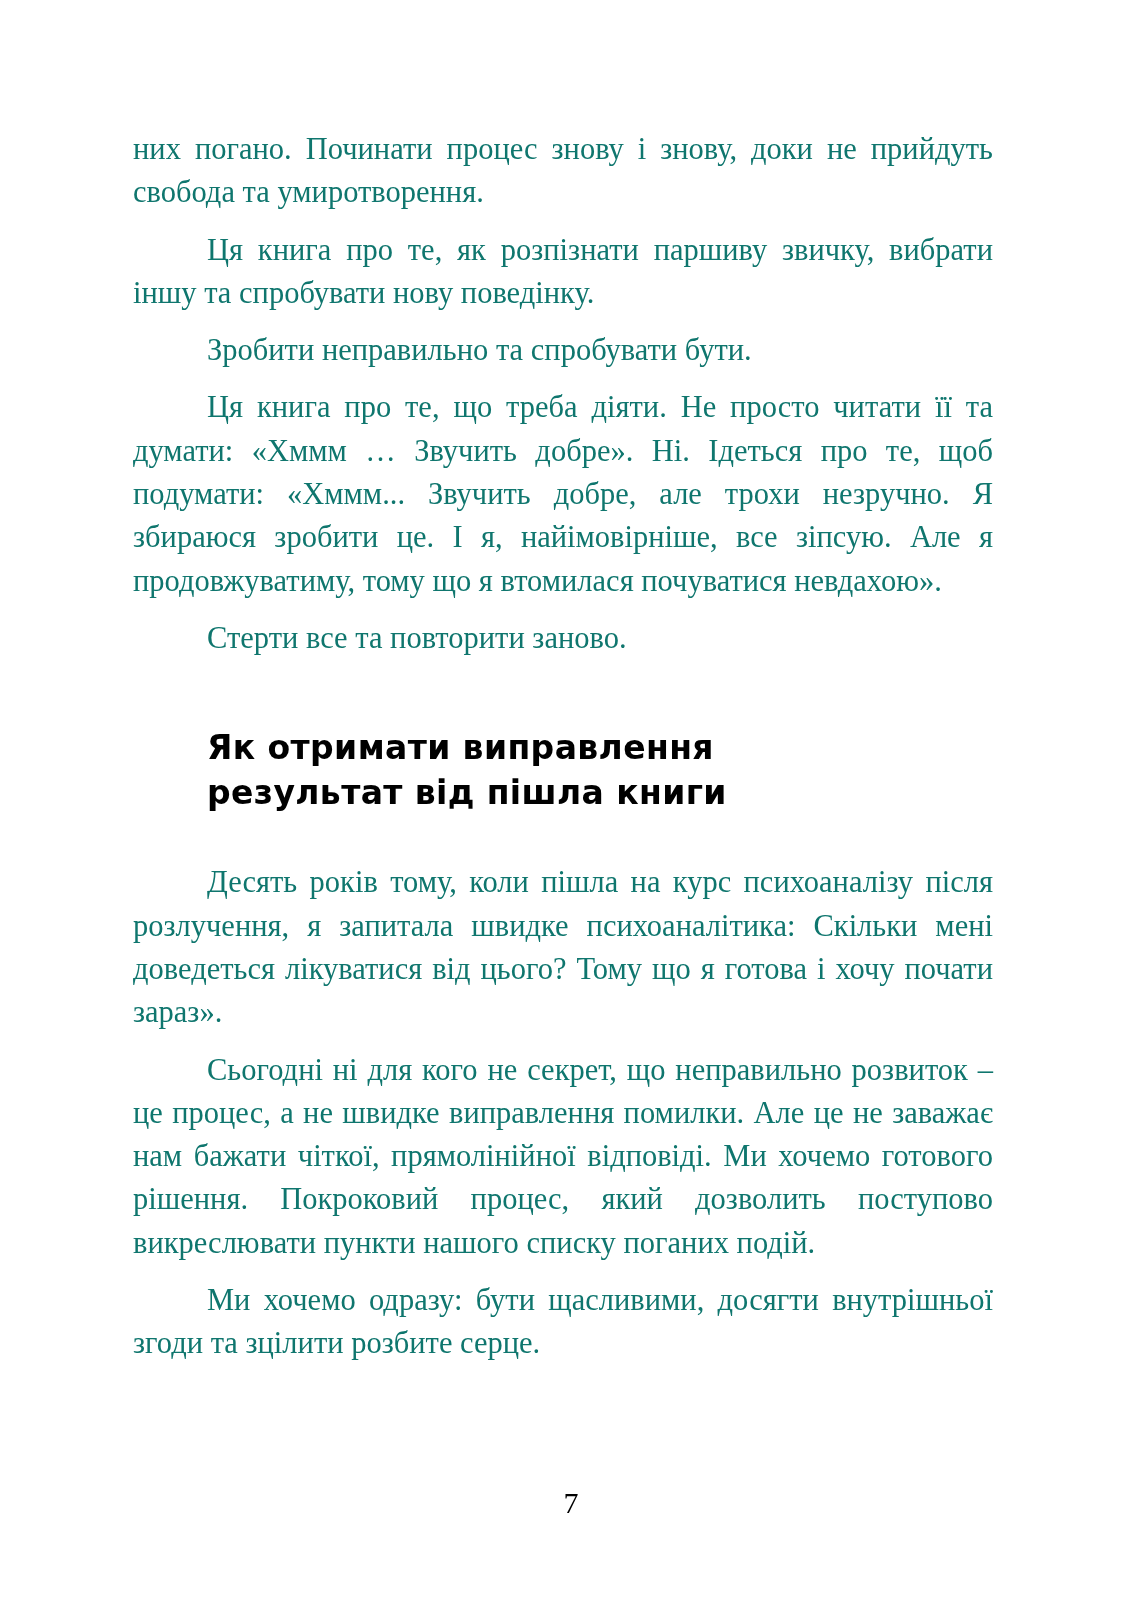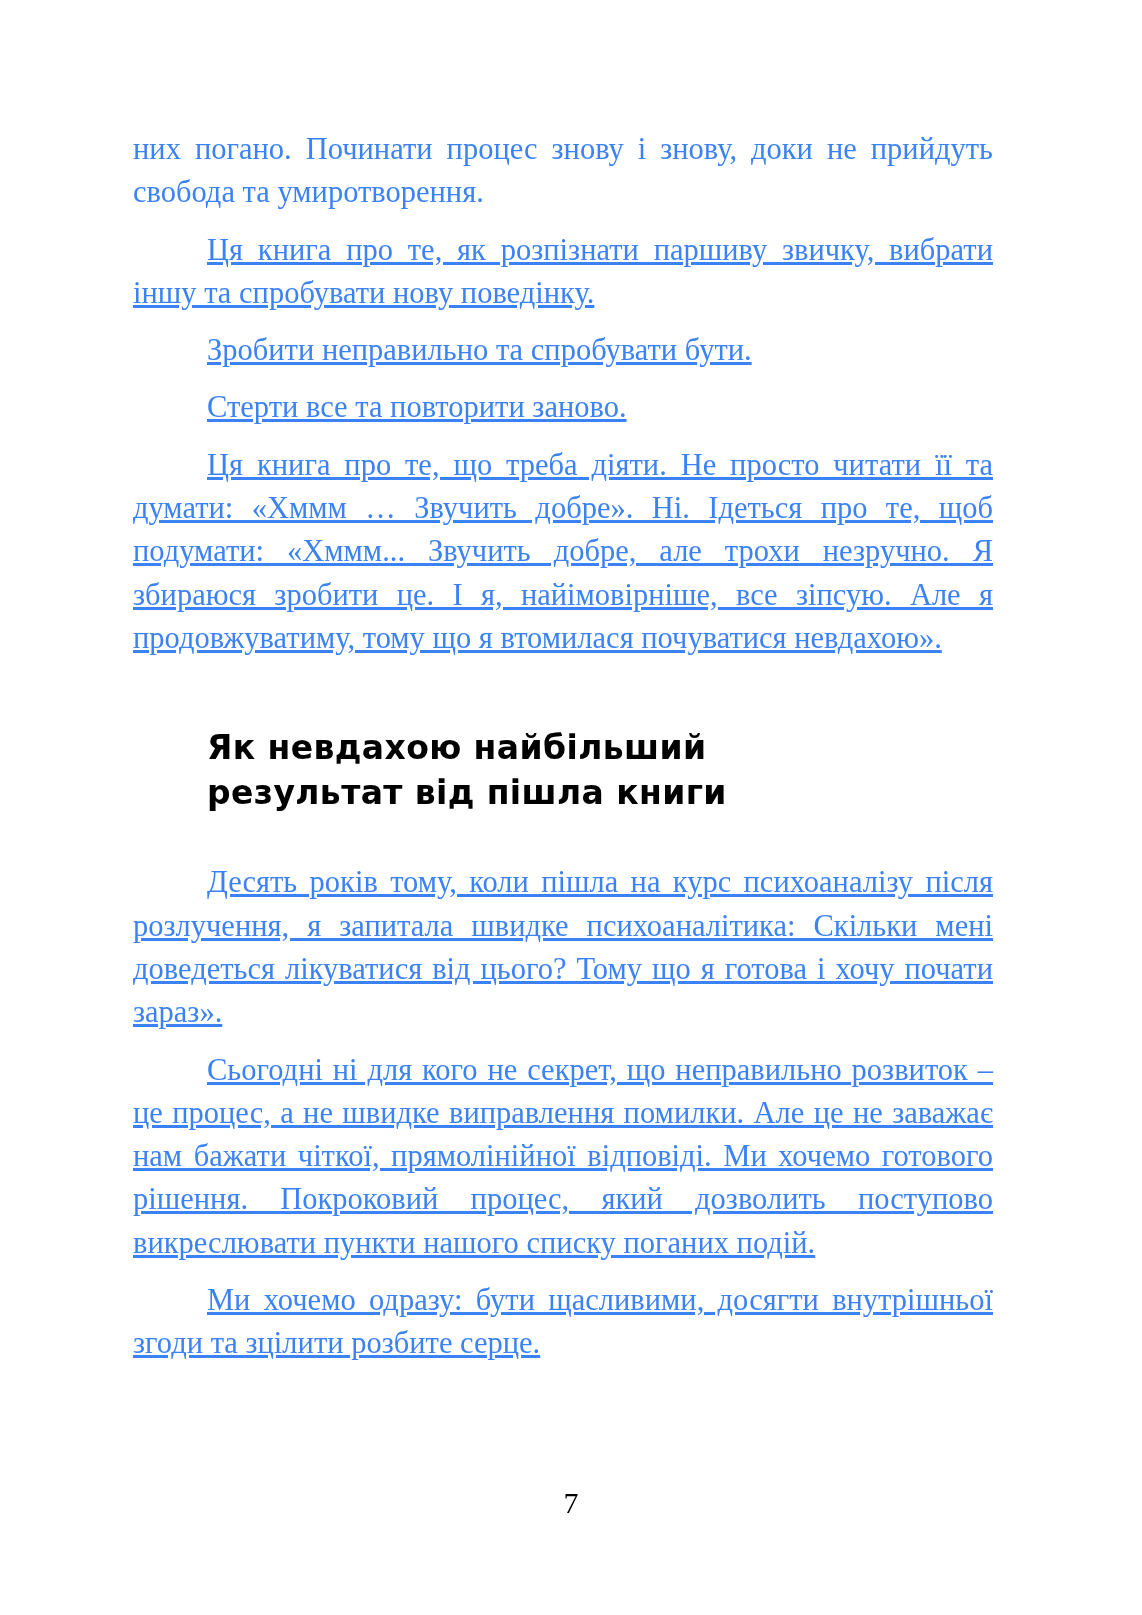--- a/index.html
+++ b/index.html
@@ -18,29 +18,28 @@
   .content {
     position: absolute;
     left: 133px;
     top: 128px;
     width: 860px;
   }
   p.body-par {
     font-family: "Liberation Serif", serif;
     font-size: 30.5px;
     line-height: 1.42;
-    color: #3b82f6;
+    color: #0f766e;
     text-align: justify;
     margin: 0 0 14px 0;
     text-indent: 0;
     hyphens: manual;
   }
   p.body-par.indent {
     text-indent: 74px;
-    text-decoration: underline;
   }
   p.body-par:last-child {
     margin-bottom: 4px;
   }
   .section-heading {
     font-family: "DejaVu Sans", sans-serif;
     font-weight: bold;
     font-size: 33px;
     line-height: 1.35;
     color: #000000;
@@ -65,25 +64,25 @@
 </style>
 </head>
 <body>
 
 <div class="page">
   <div class="content">
 
     <p class="body-par">них погано. Починати процес знову і знову, доки не прийдуть свобода та умиротворення.</p>
     <p class="body-par indent">Ця книга про те, як розпізнати паршиву звичку, вибрати іншу та спробувати нову поведінку.</p>
     <p class="body-par indent">Зробити неправильно та спробувати бути.</p>
+    <p class="body-par indent">Ця книга про те, що треба діяти. Не просто читати її та думати: «Хммм … Звучить добре». Ні. Ідеться про те, щоб подумати: «Хммм... Звучить добре, але трохи незручно. Я збираюся зробити це. І я, найімовірніше, все зіпсую. Але я продовжуватиму, тому що я втомилася почуватися невдахою».</p>
     <p class="body-par indent">Стерти все та повторити заново.</p>
-    <p class="body-par indent">Ця книга про те, що треба діяти. Не просто читати її та думати: «Хммм … Звучить добре». Ні. Ідеться про те, щоб подумати: «Хммм... Звучить добре, але трохи незручно. Я збираюся зробити це. І я, найімовірніше, все зіпсую. Але я продовжуватиму, тому що я втомилася почуватися невдахою».</p>
 
     <h2 class="section-heading">
-      <span class="line1">Як невдахою найбільший</span>
+      <span class="line1">Як отримати виправлення</span>
       <span class="line2">результат від пішла книги</span>
     </h2>
 
     <p class="body-par indent">Десять років тому, коли пішла на курс психоаналізу після розлучення, я запитала швидке психоаналітика: Скільки мені доведеться лікуватися від цього? Тому що я готова і хочу почати зараз».</p>
     <p class="body-par indent">Сьогодні ні для кого не секрет, що неправильно розвиток – це процес, а не швидке виправлення помилки. Але це не заважає нам бажати чіткої, прямолінійної відповіді. Ми хочемо готового рішення. Покроковий процес, який дозволить поступово викреслювати пункти нашого списку поганих подій.</p>
     <p class="body-par indent">Ми хочемо одразу: бути щасливими, досягти внутрішньої згоди та зцілити розбите серце.</p>
 
   </div>
 
   <div class="page-number">7</div>

